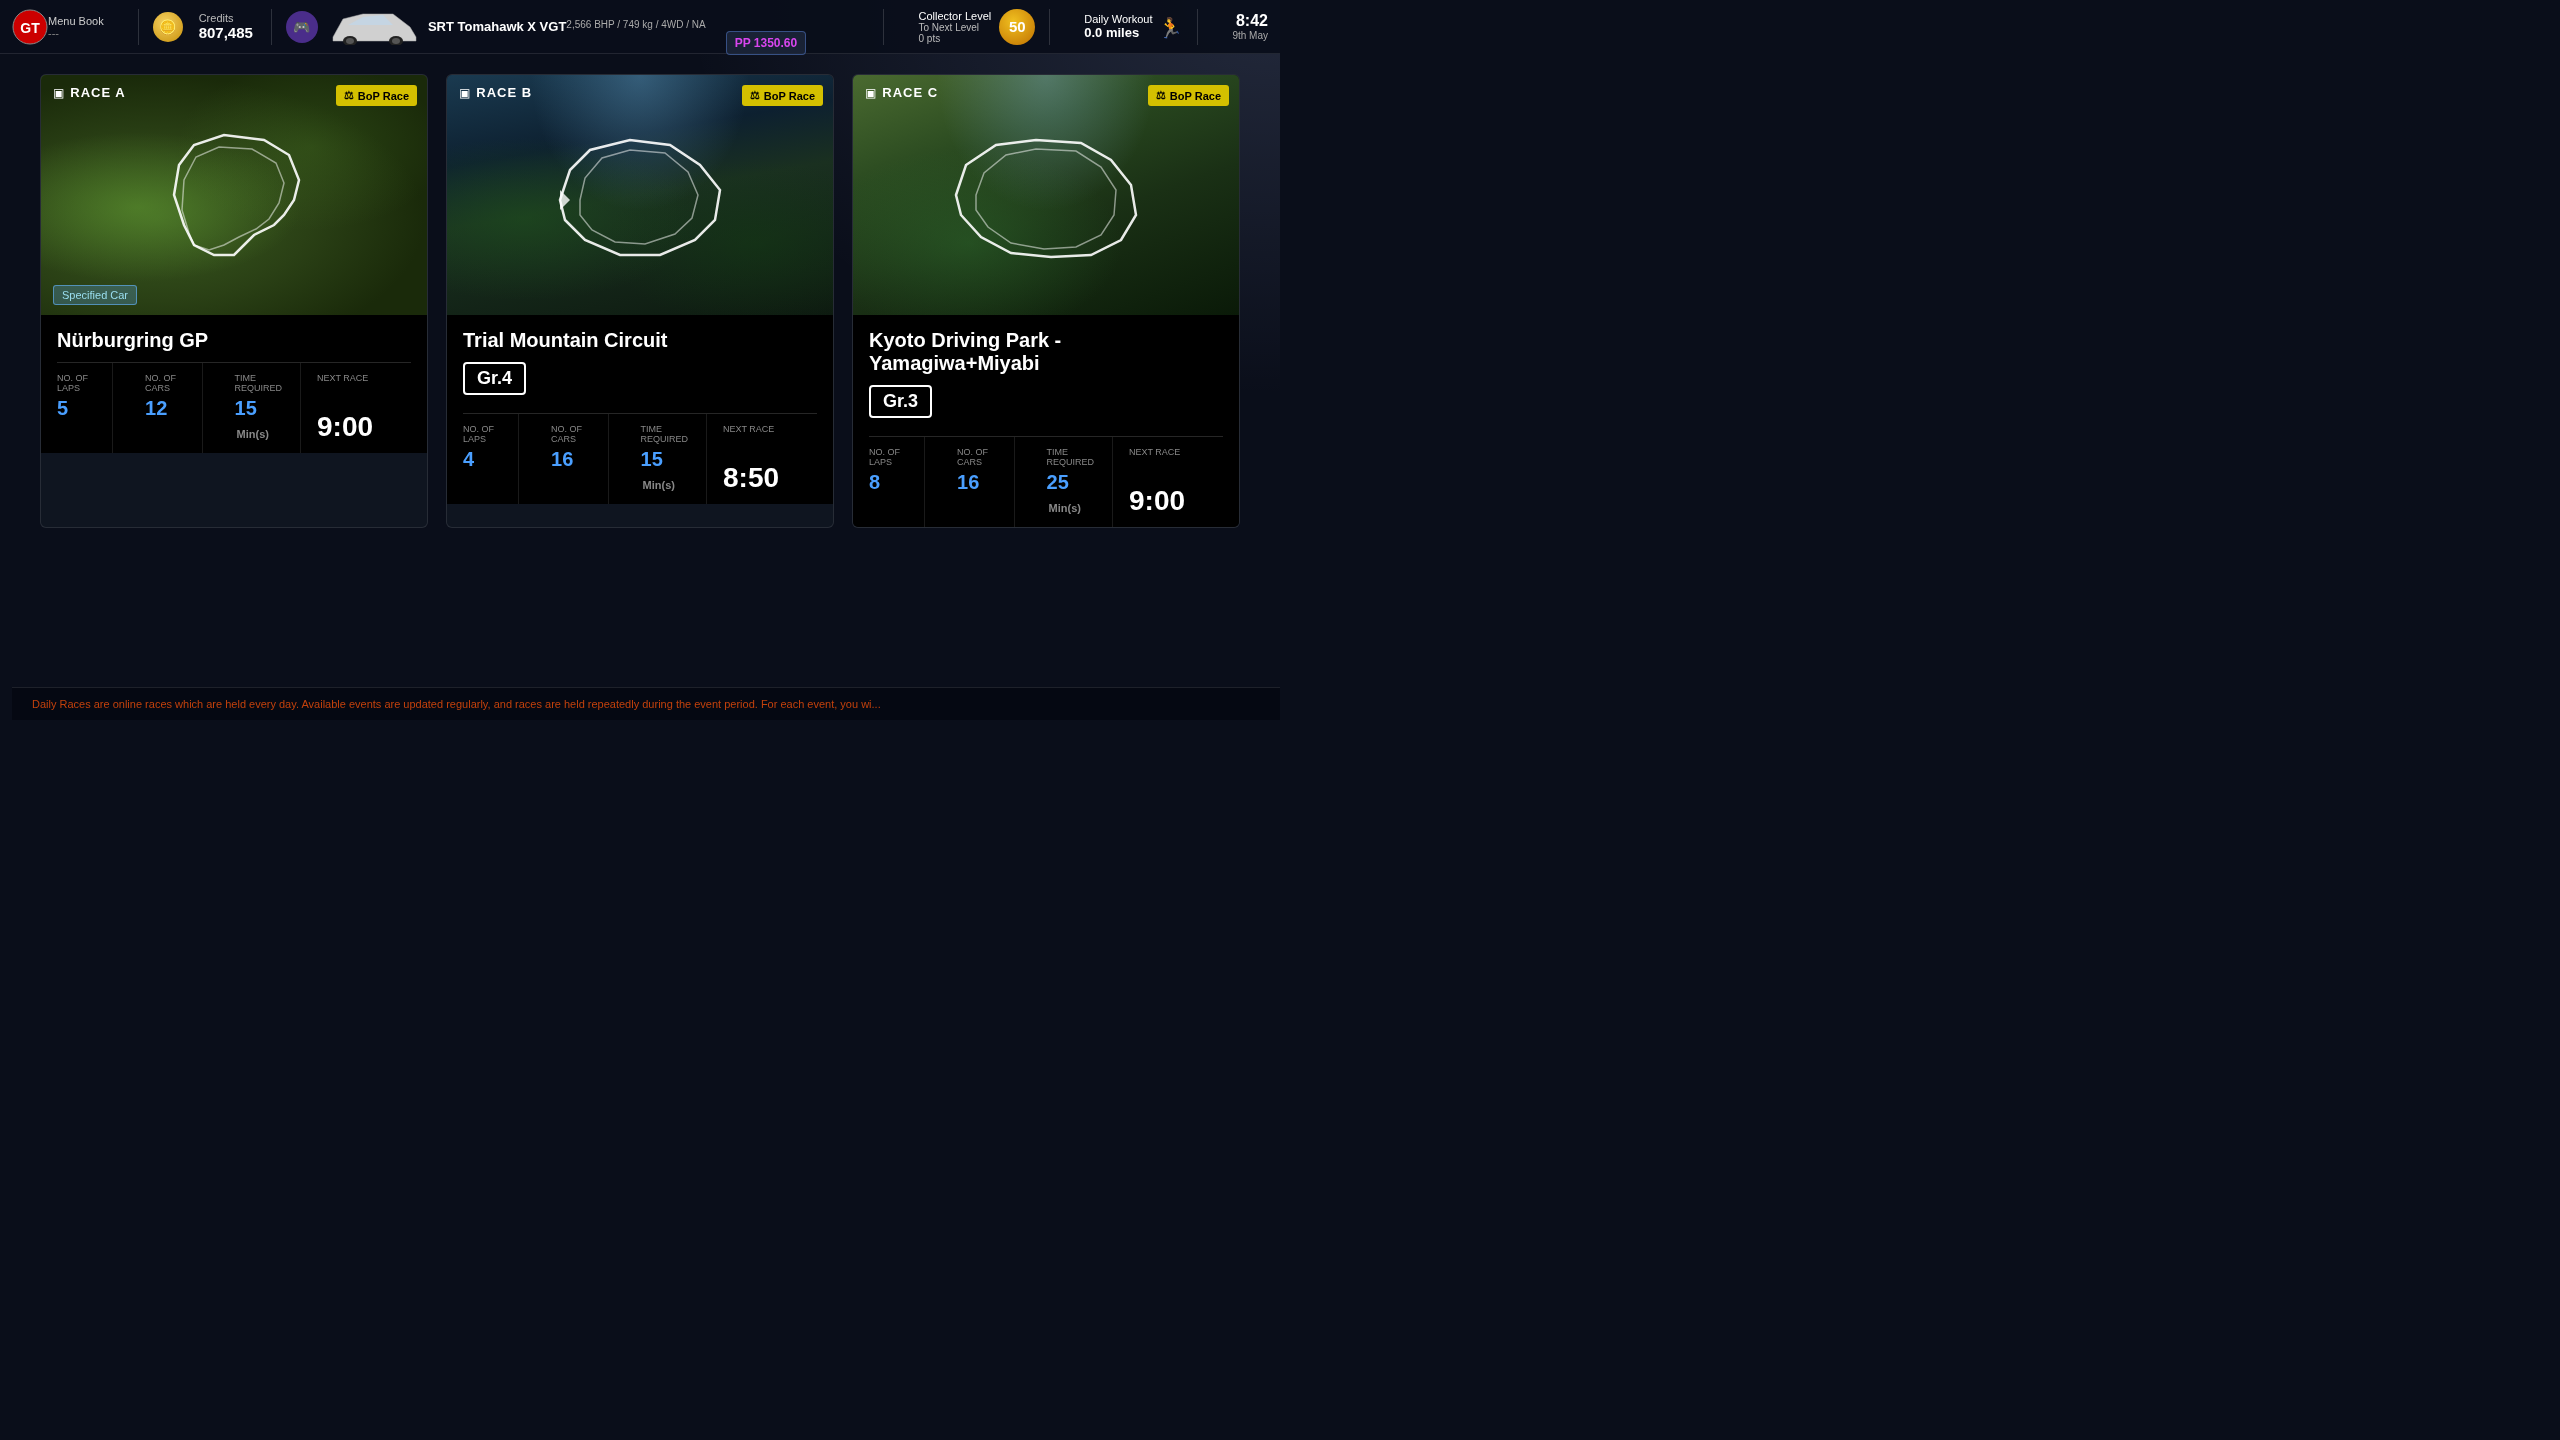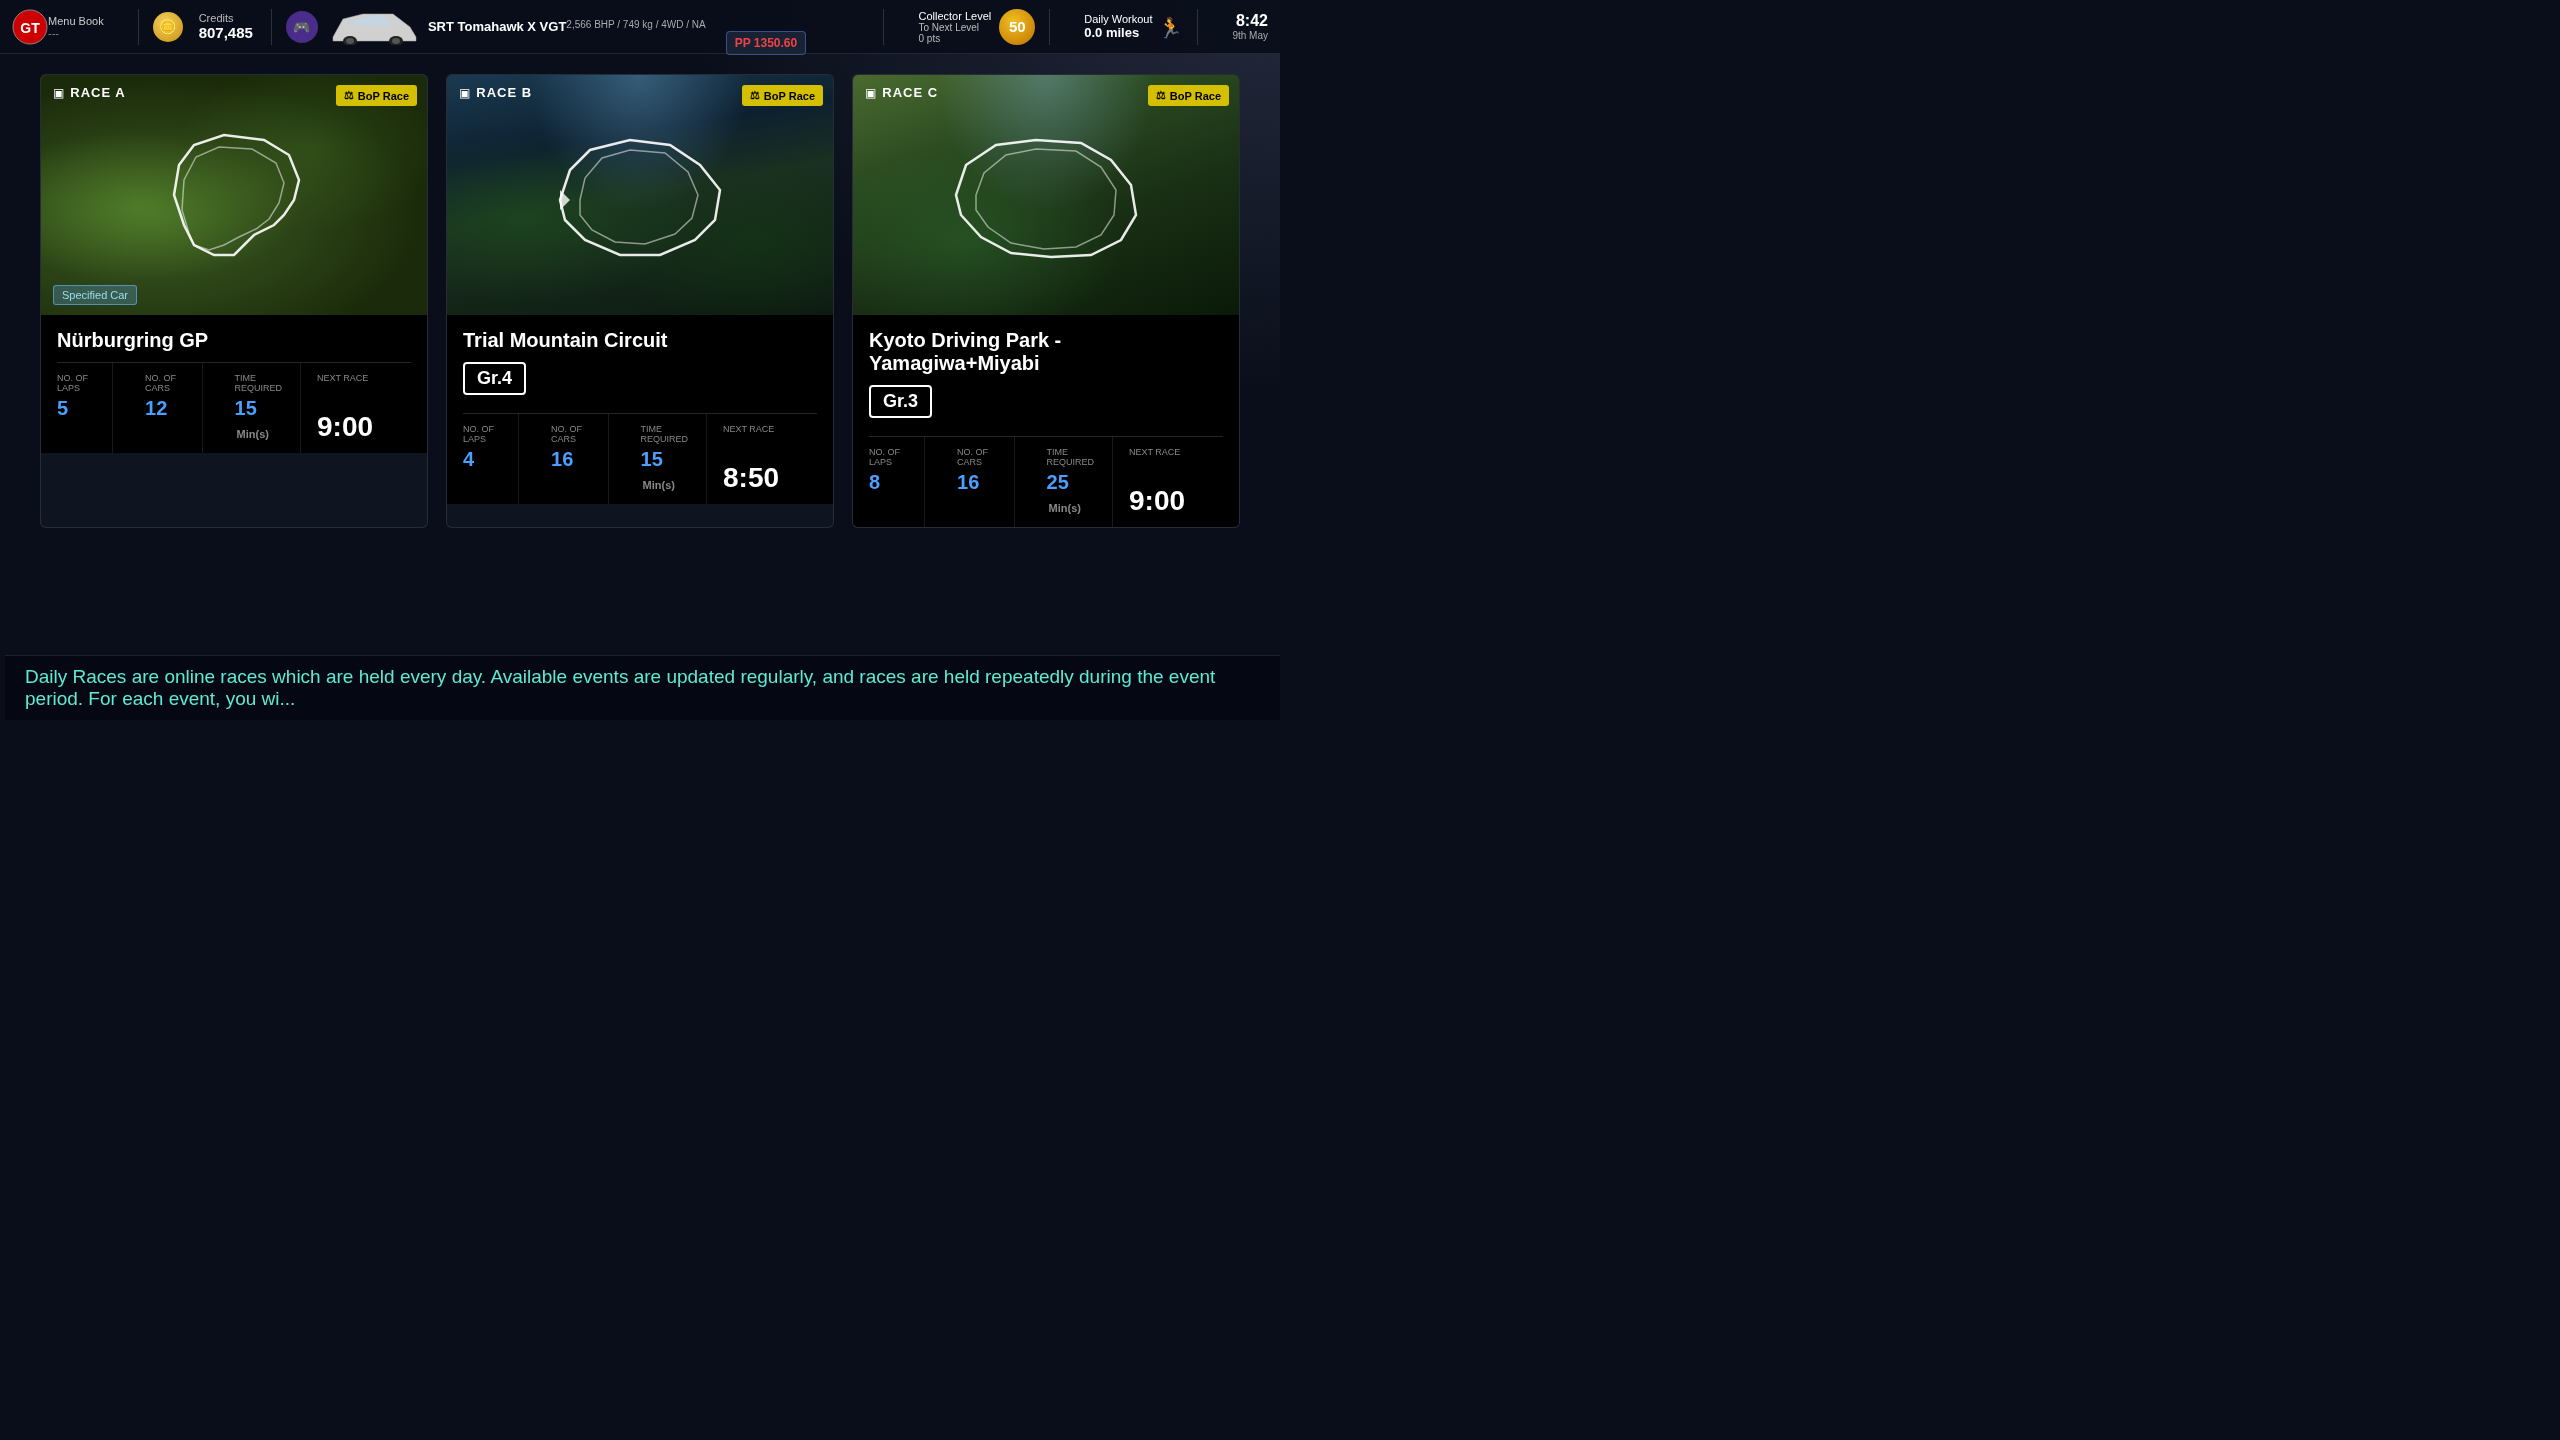--- a/index.html
+++ b/index.html
@@ -119,21 +119,21 @@
       color: #aaa;
     }
 
     .nav-pp-box {
       background: rgba(30,40,60,0.8);
       border: 1px solid rgba(100,150,255,0.4);
       border-radius: 4px;
       padding: 4px 8px;
       font-size: 12px;
       font-weight: bold;
-      color: #ef4444;
+      color: #d946ef;
       margin-left: 10px;
       flex-shrink: 0;
       margin-top: 32px;
     }
 
     .nav-collector {
       display: flex;
       align-items: center;
       gap: 8px;
       margin-left: 20px;
@@ -426,27 +426,27 @@
     .next-race-time {
       font-size: 28px;
       font-weight: bold;
       color: #fff;
     }
 
     
     .bottom-bar {
       position: absolute;
       bottom: 0;
-      left: 5px;
+      left: 12px;
       right: 0;
       background: rgba(5,8,18,0.95);
       border-top: 1px solid rgba(255,255,255,0.1);
       padding: 10px 20px;
-      font-size: 19px;
-      color: #5eead4;
+      font-size: 11px;
+      color: #c2410c;
     }
 
     
     .gt-logo {
       width: 36px;
       height: 36px;
     }
   </style>
 </head>
 <body>

